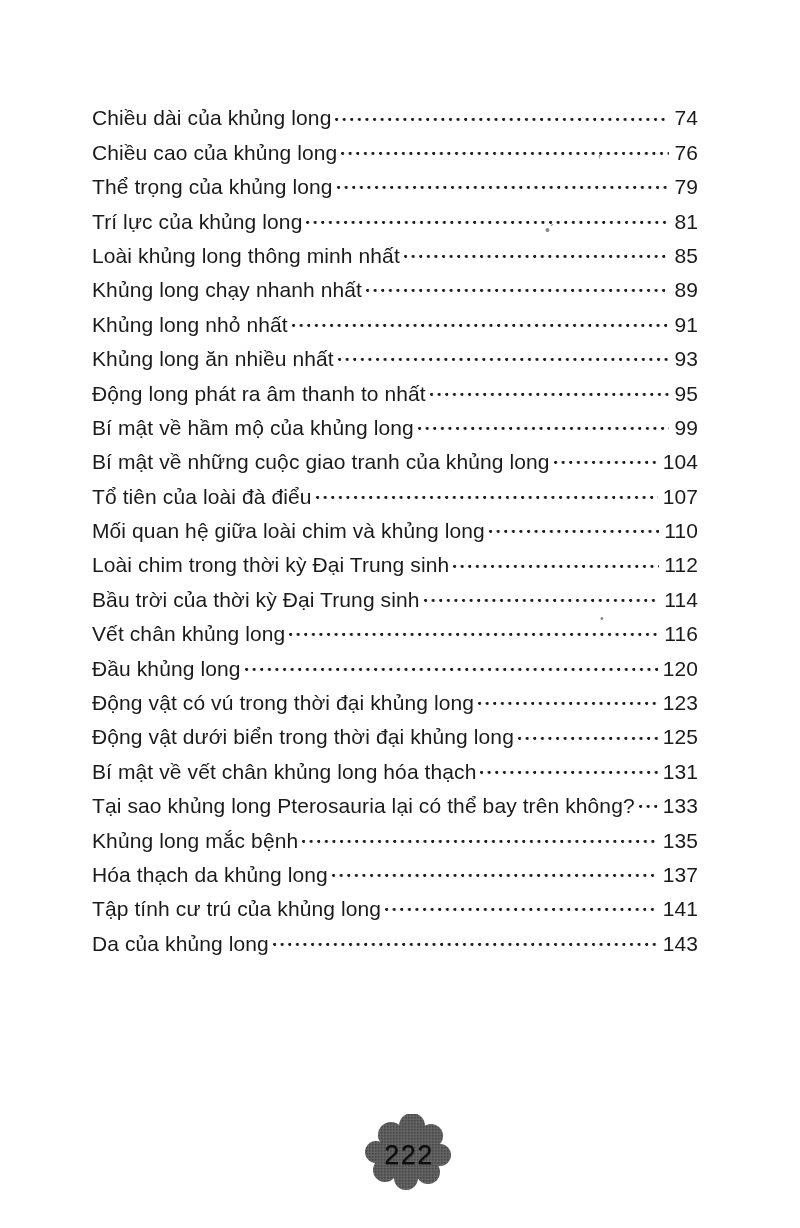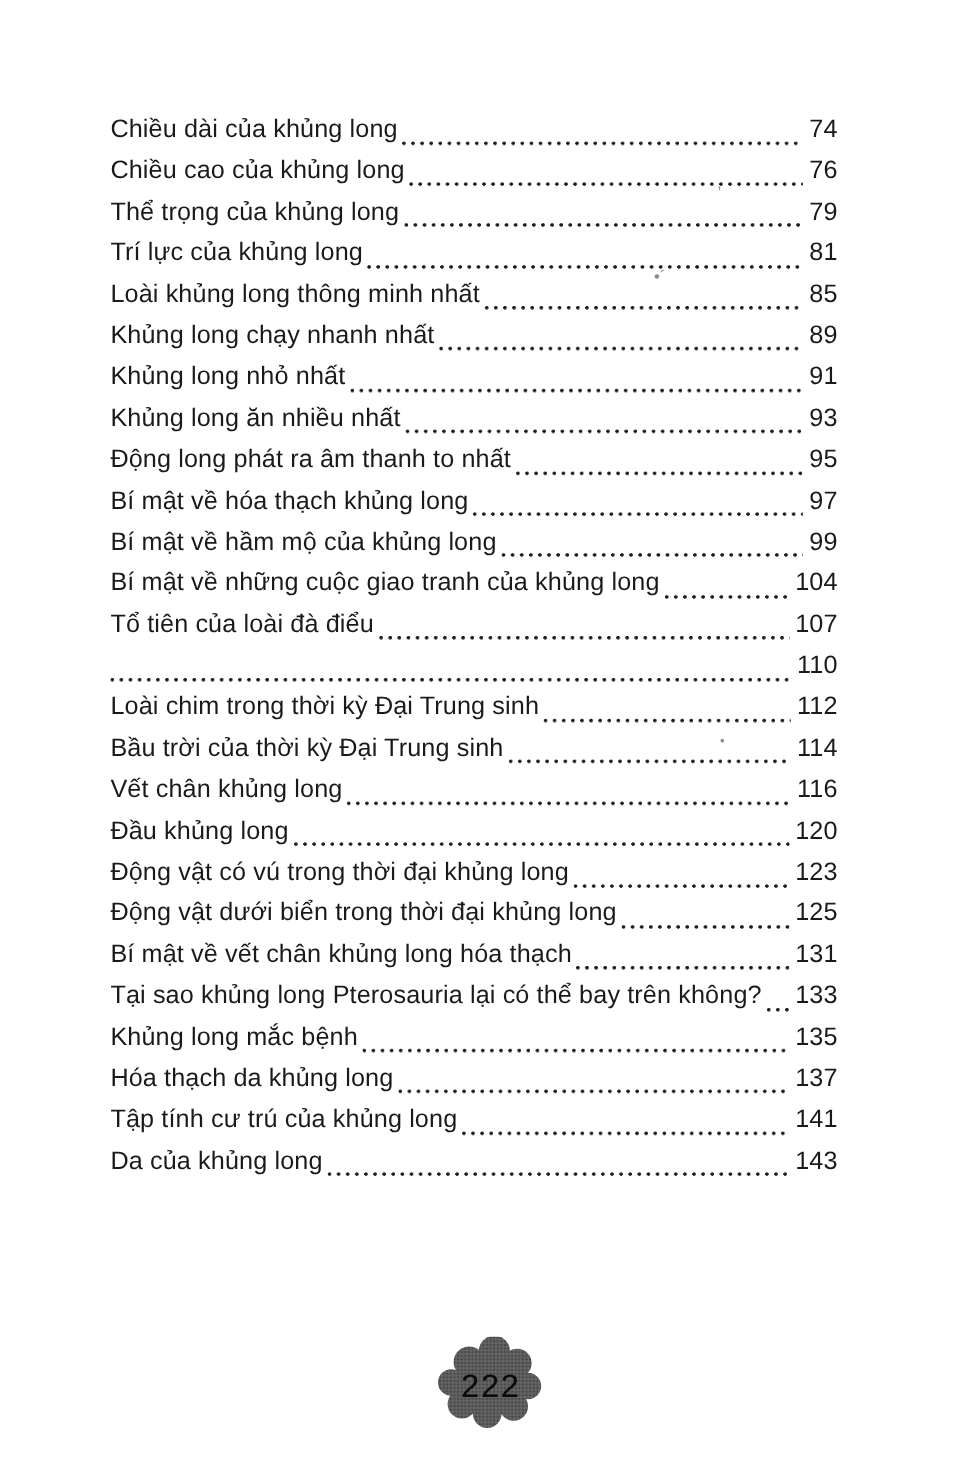--- a/index.html
+++ b/index.html
@@ -14,21 +14,21 @@
     overflow: hidden;
   }
   .toc {
     position: absolute;
     top: 96px;
     left: 92px;
     right: 102px;
   }
   .toc-row {
     display: flex;
-    align-items: flex-start;
+    align-items: flex-end;
     height: 34.4px;
     font-size: 21px;
     letter-spacing: 0.1px;
     white-space: nowrap;
   }
   .toc-title {
     flex: 0 0 auto;
     padding-right: 4px;
   }
   .toc-leader {
@@ -127,45 +127,41 @@
       <span class="toc-leader"></span>
       <span class="toc-page">93</span>
     </div>
 
     <div class="toc-row">
       <span class="toc-title">Động long phát ra âm thanh to nhất</span>
       <span class="toc-leader"></span>
       <span class="toc-page">95</span>
     </div>
 
-    <div class="toc-row">
-      <span class="toc-title">Bí mật về hóa thạch khủng long</span>
-      <span class="toc-leader"></span>
-      <span class="toc-page">97</span>
-    </div>
 
     <div class="toc-row">
       <span class="toc-title">Bí mật về hầm mộ của khủng long</span>
       <span class="toc-leader"></span>
       <span class="toc-page">99</span>
     </div>
 
     <div class="toc-row">
       <span class="toc-title">Bí mật về những cuộc giao tranh của khủng long</span>
       <span class="toc-leader"></span>
       <span class="toc-page">104</span>
     </div>
 
     <div class="toc-row">
       <span class="toc-title">Tổ tiên của loài đà điểu</span>
       <span class="toc-leader"></span>
       <span class="toc-page">107</span>
     </div>
 
     <div class="toc-row">
+      <span class="toc-title">Mối quan hệ giữa loài chim và khủng long</span>
       <span class="toc-leader"></span>
       <span class="toc-page">110</span>
     </div>
 
     <div class="toc-row">
       <span class="toc-title">Loài chim trong thời kỳ Đại Trung sinh</span>
       <span class="toc-leader"></span>
       <span class="toc-page">112</span>
     </div>
 

